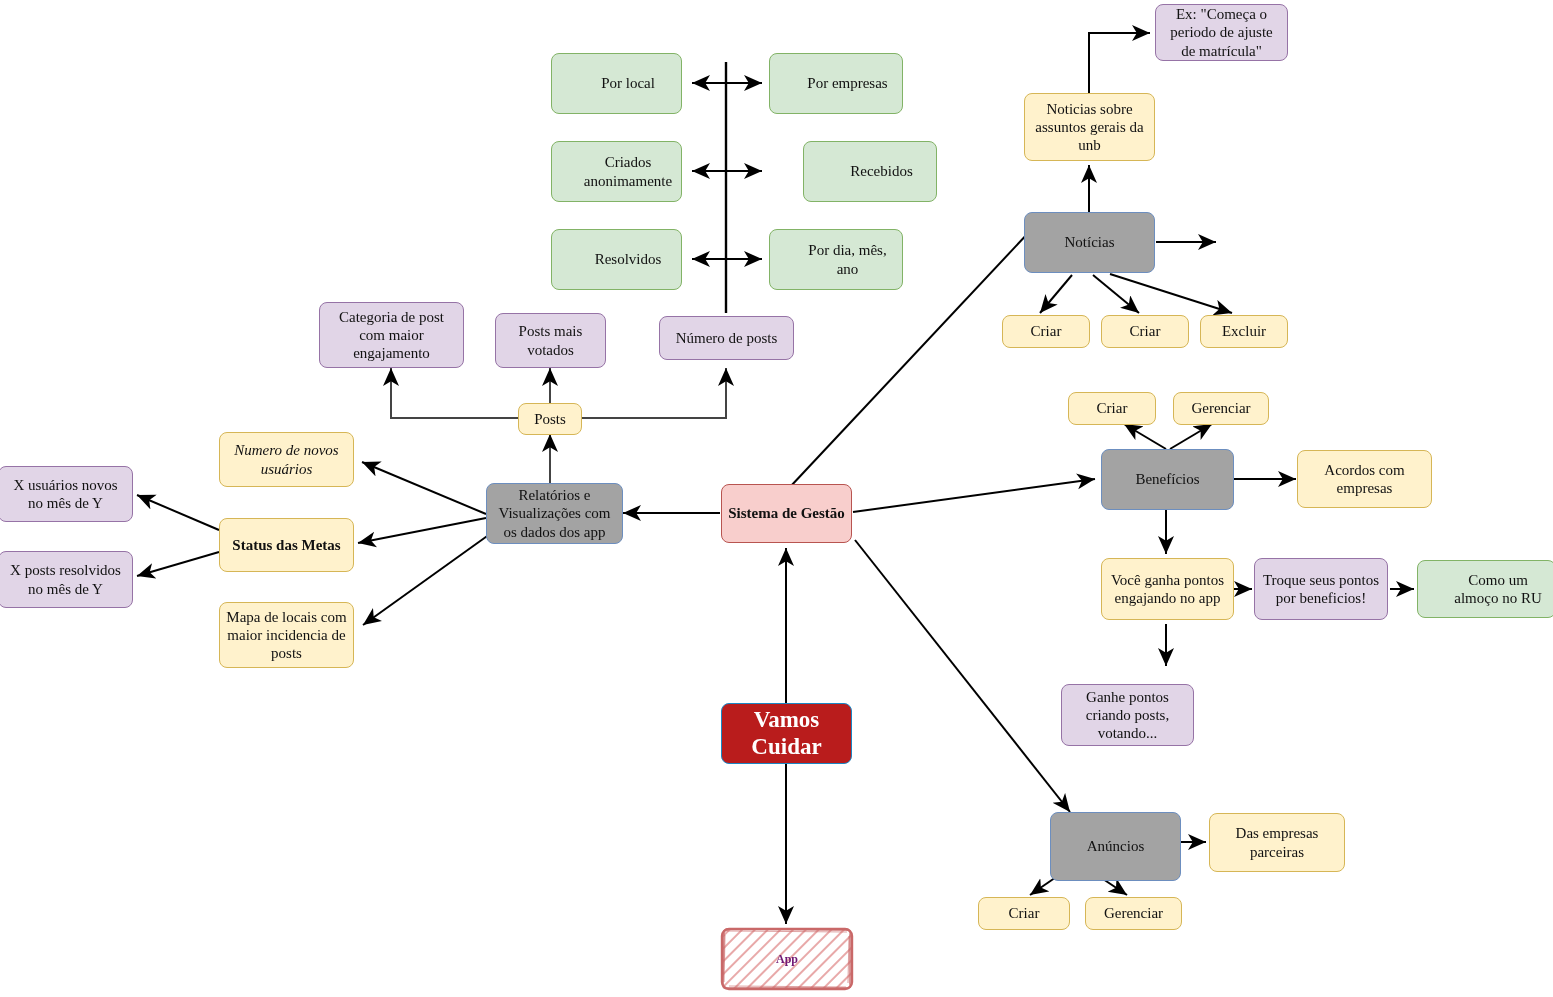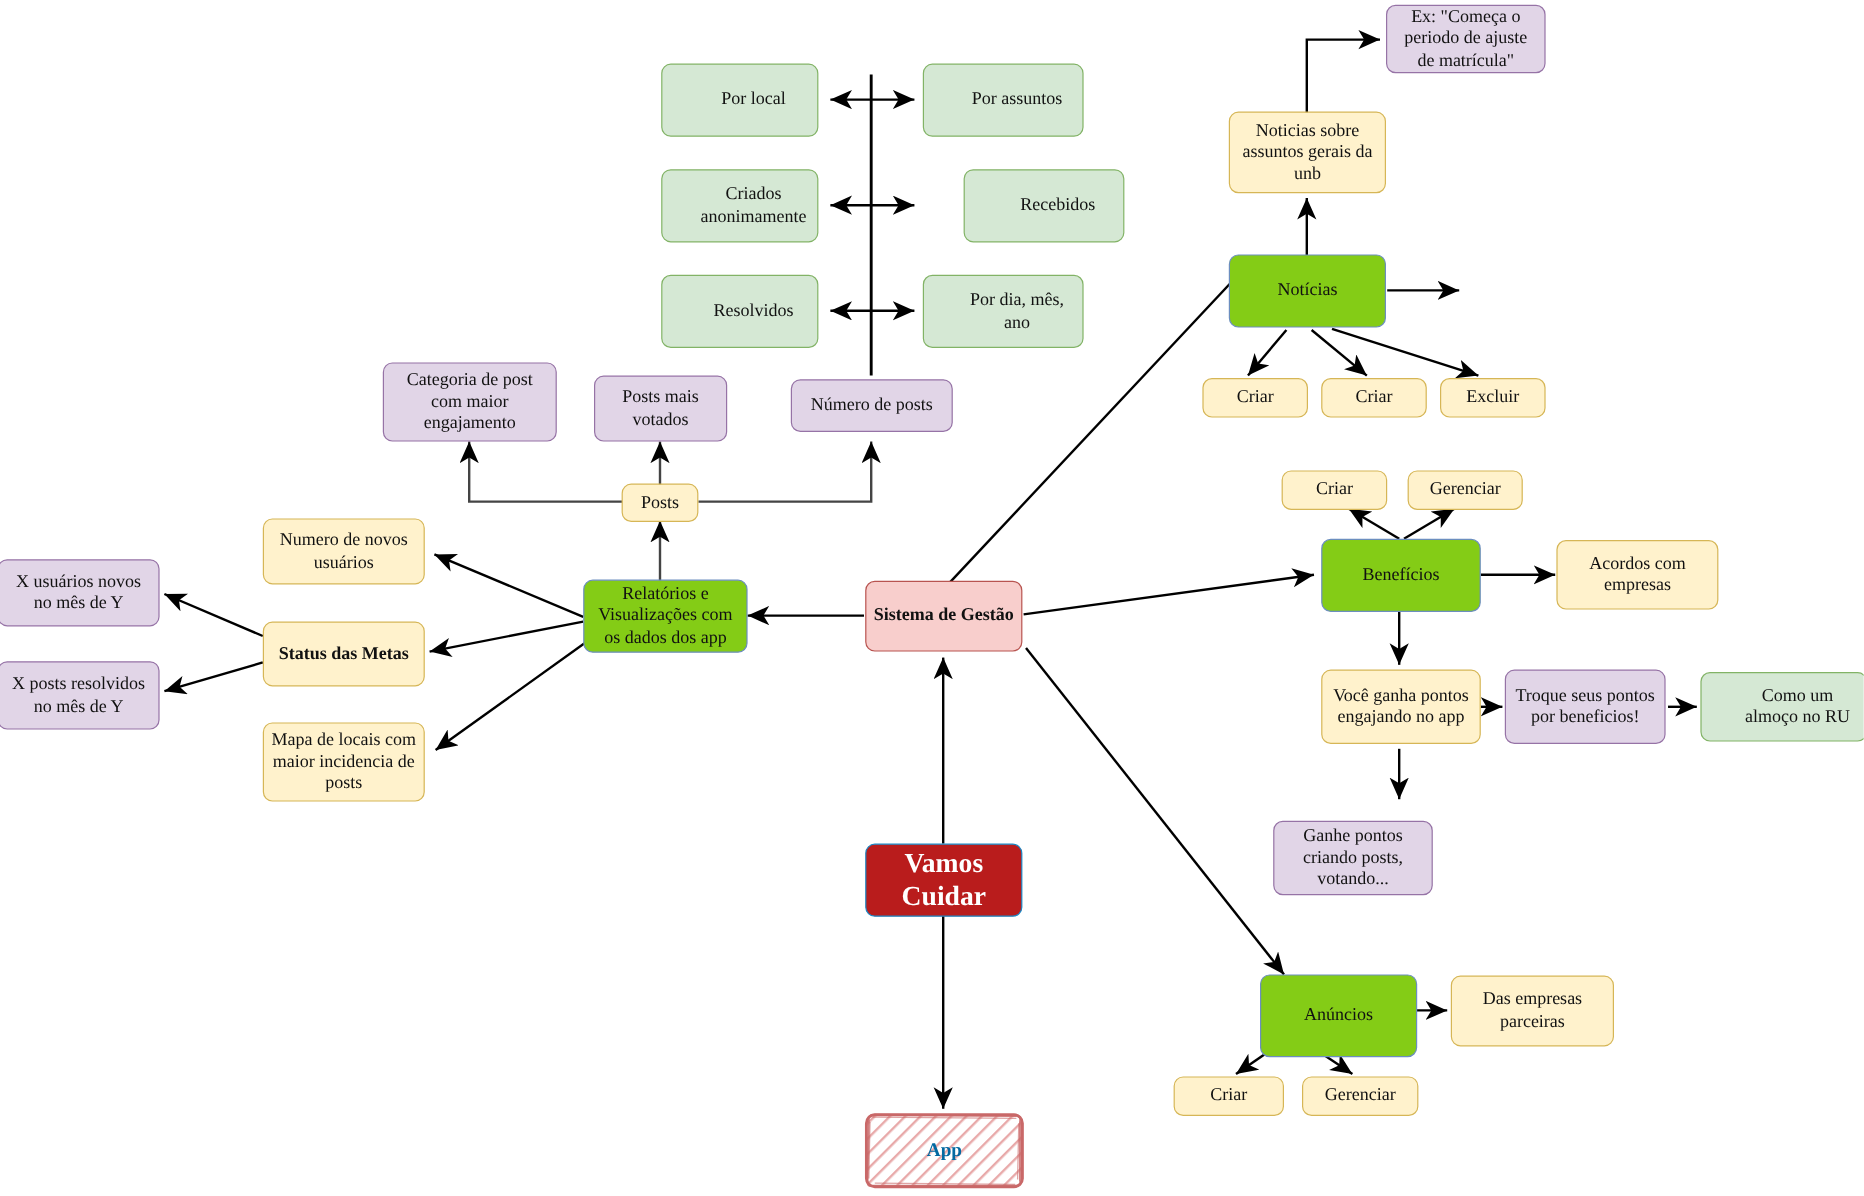--- a/index.html
+++ b/index.html
@@ -6,25 +6,25 @@
   body{width:1553px;height:997px;position:relative;overflow:hidden;
        font-family:"Liberation Serif","DejaVu Serif",serif;}
   #canvas{position:absolute;left:0;top:0;width:1553px;height:997px;}
   svg#edges{position:absolute;left:0;top:0;width:1553px;height:997px;pointer-events:none;}
   .node{position:absolute;box-sizing:border-box;display:flex;align-items:center;
         justify-content:center;text-align:center;border-radius:8px;border:1.3px solid #888;
         font-size:15px;line-height:1.22;color:#111;padding:3px 6px;z-index:3;}
   .green {background:#d5e8d4;border-color:#82b366;padding-left:29px;}
   .purple{background:#e1d5e7;border-color:#9673a6;}
   .yellow{background:#fff2cc;border-color:#d6b656;}
-  .blue  {background:#84cc16;border-color:#6c8ebf;}
+  .blue  {background:#a3a3a3;border-color:#6c8ebf;}
   .pink  {background:#f8cecc;border-color:#b85450;font-weight:bold;}
   .brand {background:#b91c1c;border-color:#1b87c4;color:#ffffff;font-weight:bold;
           font-size:23px;line-height:1.15;}
-  .sketch{background:transparent;border:none;font-weight:bold;font-size:16px;color:#0369a1;}
+  .sketch{background:transparent;border:none;font-weight:bold;font-size:12px;color:#701a75;}
   .sketch .sk-svg{position:absolute;left:0;top:0;width:100%;height:100%;z-index:-1;}
   .sketch .sk-label{position:relative;z-index:1;}
 </style>
 </head>
 <body>
 
 <div id="canvas">
 
   <svg id="edges" viewBox="0 0 1553 997">
     <defs>
@@ -82,37 +82,37 @@
       <path d="M1390,589 L1414,589" marker-end="url(#ah)"></path>
       <path d="M1166,624 L1166,666" marker-end="url(#ah)"></path>
 
       <path d="M1143,842 L1206,842" marker-end="url(#ah)"></path>
       <path d="M1062,873 L1030,895" marker-end="url(#ah)"></path>
       <path d="M1094,873 L1127,895" marker-end="url(#ah)"></path>
     </g>
   </svg>
 
   <div class="node green" style="left:551px;top:53px;width:131px;height:61px;">Por local</div>
-  <div class="node green" style="left:769px;top:53px;width:134px;height:61px;">Por assuntos</div>
+  <div class="node green" style="left:769px;top:53px;width:134px;height:61px;">Por empresas</div>
 
   <div class="node green" style="left:551px;top:141px;width:131px;height:61px;">Criados anonimamente</div>
   <div class="node green" style="left:769px;top:141px;width:134px;height:61px;margin-left:34px;">Recebidos</div>
 
   <div class="node green" style="left:551px;top:229px;width:131px;height:61px;">Resolvidos</div>
   <div class="node green" style="left:769px;top:229px;width:134px;height:61px;">Por dia, mês, ano</div>
 
   <div class="node purple" style="left:319px;top:302px;width:145px;height:66px;">Categoria de post com maior engajamento</div>
   <div class="node purple" style="left:495px;top:313px;width:111px;height:55px;">Posts mais votados</div>
   <div class="node purple" style="left:659px;top:316px;width:135px;height:44px;">Número de posts</div>
 
   <div class="node yellow" style="left:518px;top:403px;width:64px;height:32px;">Posts</div>
 
   <div class="node blue" style="left:486px;top:483px;width:137px;height:61px;">Relatórios e Visualizações  com os dados dos app</div>
 
-  <div class="node yellow" style="left:219px;top:432px;width:135px;height:55px;">Numero de novos usuários</div>
+  <div class="node yellow" style="left:219px;top:432px;width:135px;height:55px;font-style:italic;">Numero de novos usuários</div>
   <div class="node yellow" style="left:219px;top:518px;width:135px;height:54px;font-weight:bold;">Status das Metas</div>
   <div class="node yellow" style="left:219px;top:602px;width:135px;height:66px;">Mapa de locais com maior incidencia de posts</div>
 
   <div class="node purple" style="left:-2px;top:466px;width:135px;height:56px;">X usuários novos no mês de Y</div>
   <div class="node purple" style="left:-2px;top:551px;width:135px;height:57px;">X posts resolvidos no mês de Y</div>
 
   <div class="node pink" style="left:721px;top:484px;width:131px;height:59px;">Sistema de Gestão</div>
 
   <div class="node blue" style="left:1024px;top:212px;width:131px;height:61px;">Notícias</div>
   <div class="node yellow" style="left:1024px;top:93px;width:131px;height:68px;">Noticias sobre assuntos gerais da unb</div>

